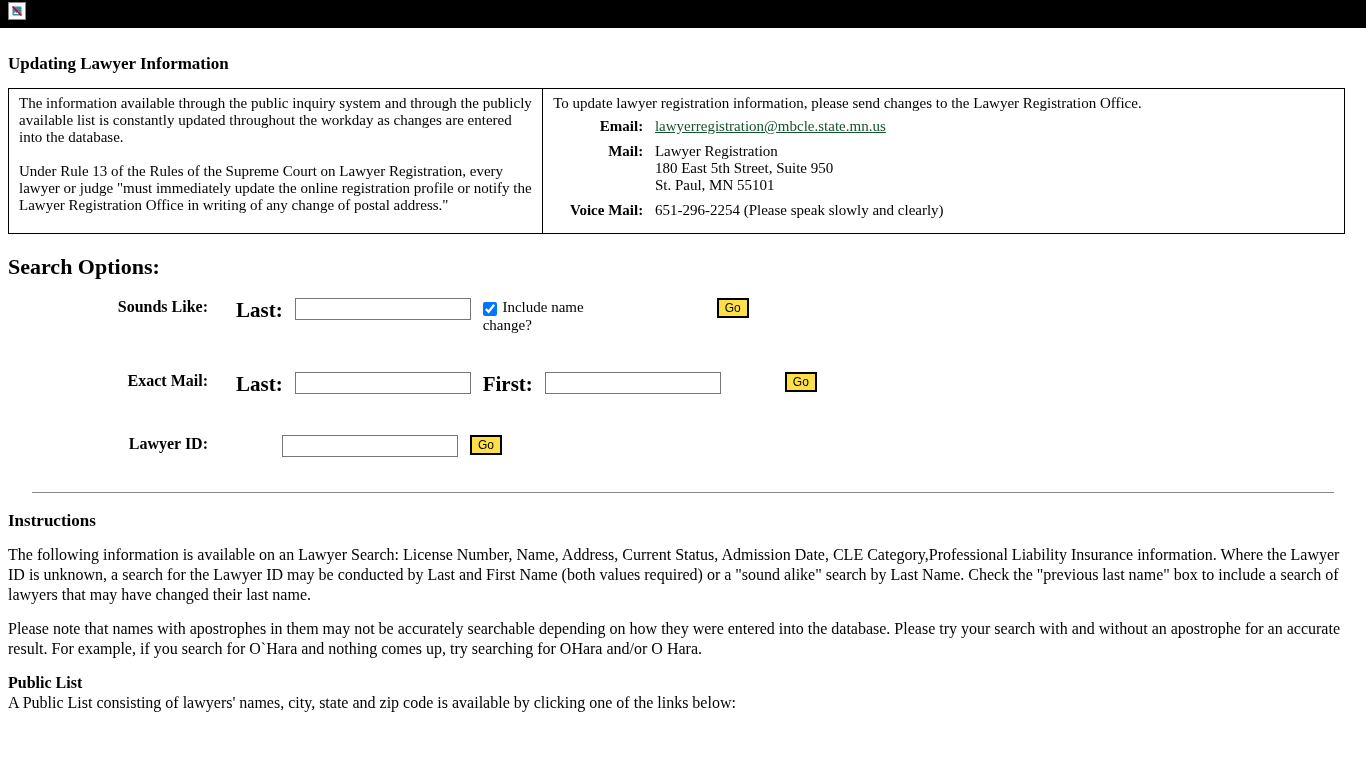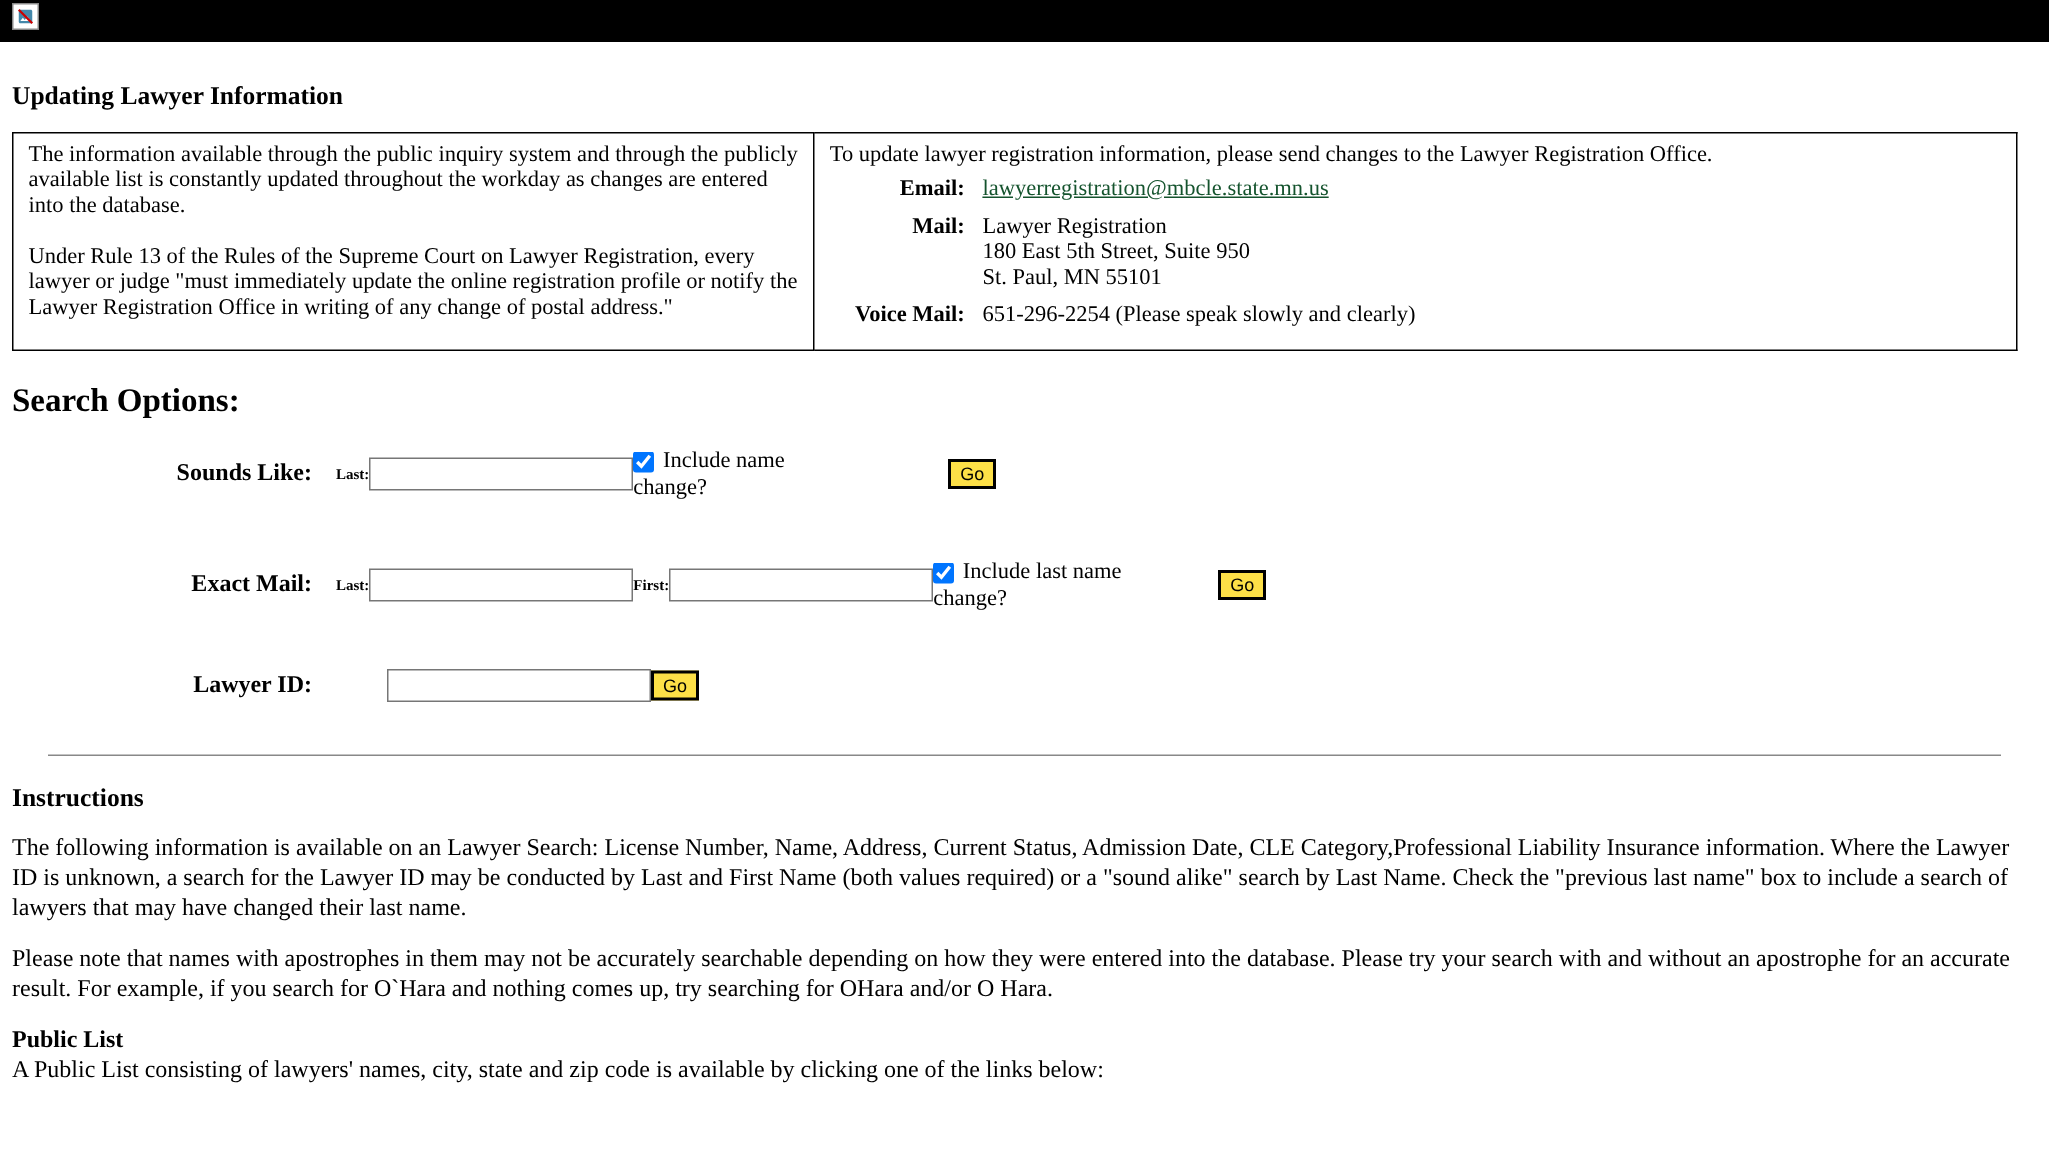--- a/index.html
+++ b/index.html
@@ -54,32 +54,32 @@
     padding-right: 8px;
   }
   .contact-val {
     display: inline-block;
     vertical-align: top;
   }
   a.email { color: #14532d; text-decoration: underline; }
   .search-area { padding-left: 60px; margin-top: 18px; }
   .search-row {
     display: flex;
-    align-items: center;
+    align-items: flex-start;
     margin-bottom: 38px;
-    gap: 0;
+    gap: 12px;
   }
   .field-title {
     font-weight: bold;
     font-size: 16px;
     width: 140px;
     text-align: right;
     padding-right: 16px;
   }
-  .sub-label { font-weight: bold; font-size: 10px; }
+  .sub-label { font-weight: bold; font-size: 21px; }
   input[type="text"] {
     width: 170px;
     height: 18px;
     border: 1px solid #767676;
     background: #fff;
     font-family: inherit;
     font-size: 13px;
     padding: 1px 2px;
   }
   input[type="checkbox"] {
@@ -169,24 +169,20 @@
       <span style="width:60px;"></span>
       <button class="go-btn">Go</button>
     </div>
 
     <div class="search-row">
       <div class="field-title">Exact Mail:</div>
       <span class="sub-label">Last:</span>
       <input type="text" value="" style="">
       <span class="sub-label">First:</span>
       <input type="text" value="" style="">
-      <span class="check-wrap">
-        <input type="checkbox" checked="" style="">
-        <span>Include last name change?</span>
-      </span>
       <span style="width:40px;"></span>
       <button class="go-btn">Go</button>
     </div>
 
     <div class="search-row" style="margin-bottom:35px;">
       <div class="field-title">Lawyer ID:</div>
       <span style="width:34px;"></span>
       <input type="text" value="" style="">
       <button class="go-btn">Go</button>
     </div>

